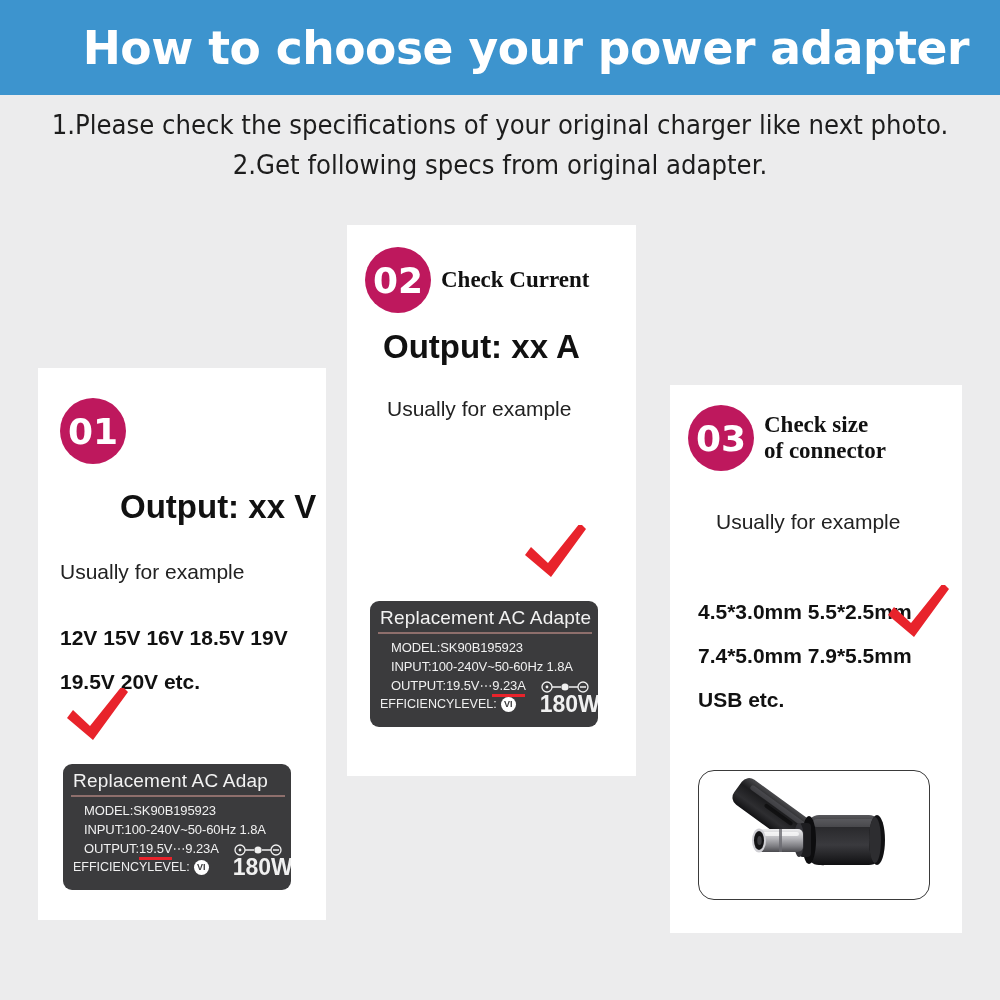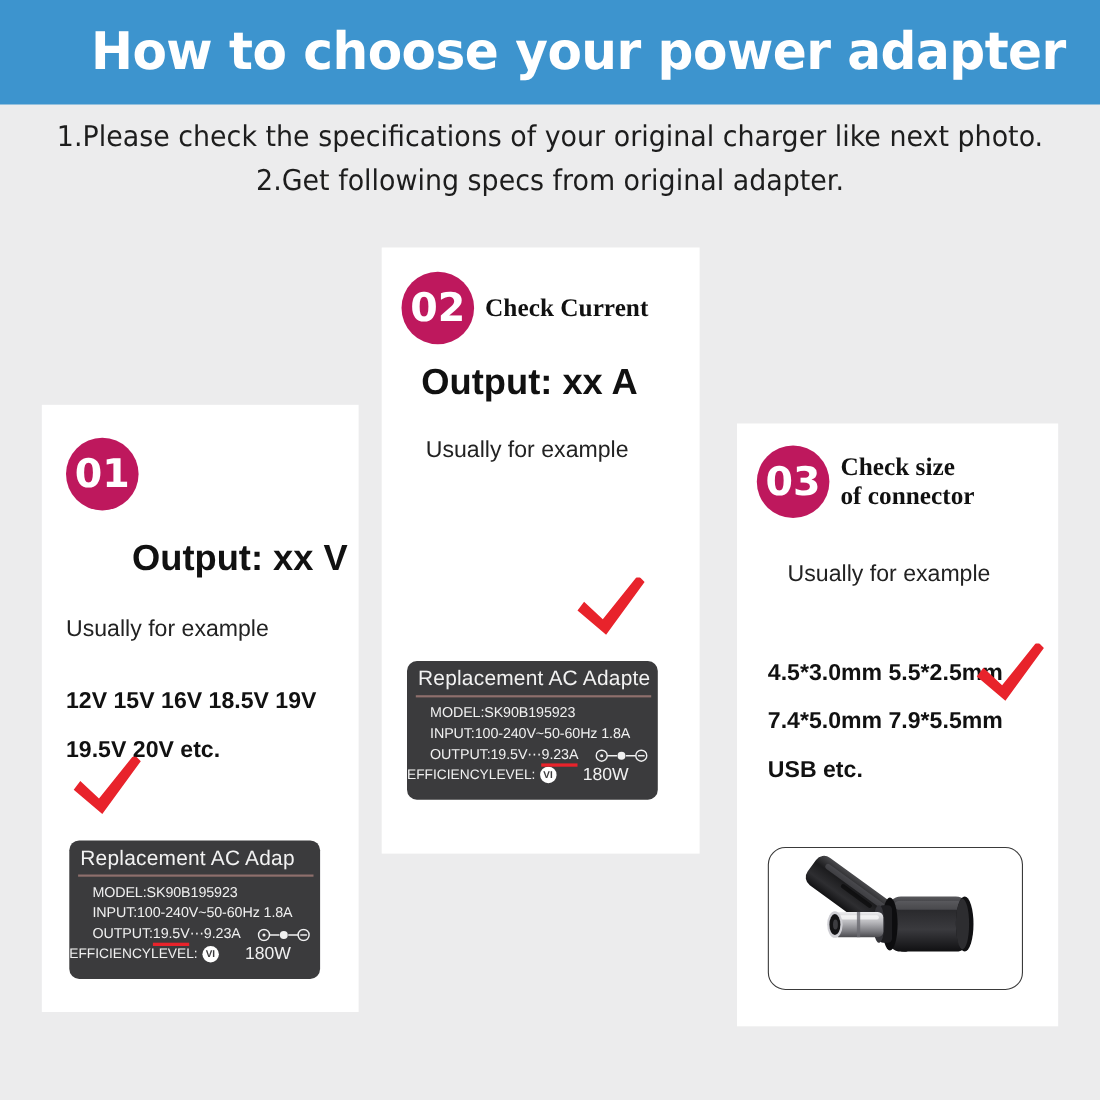--- a/index.html
+++ b/index.html
@@ -167,43 +167,43 @@
   }
   .polarity {
     display: inline-block;
     vertical-align: middle;
     margin-left: 12px;
   }
   .eff-row {
     display: flex;
     align-items: center;
     gap: 4px;
-    padding-left: 0;
+    padding-left: 10px;
     color: #f0f0f0;
     font-family: "Liberation Sans", sans-serif;
     font-size: 12.5px;
     line-height: 19px;
     white-space: nowrap;
   }
   .eff-badge {
     width: 15px;
     height: 15px;
     border-radius: 50%;
     background: #ffffff;
     color: #3b3b3d;
     font-size: 9px;
     font-weight: bold;
     display: inline-flex;
     align-items: center;
     justify-content: center;
     flex: none;
   }
   .watts {
-    font-size: 16px;
-    font-weight: normal;
+    font-size: 23px;
+    font-weight: bold;
     margin-left: 20px;
   }
 
   
   .connector-frame {
     position: absolute;
     width: 232px;
     height: 130px;
     border: 1.6px solid #3a3a3a;
     border-radius: 16px;

